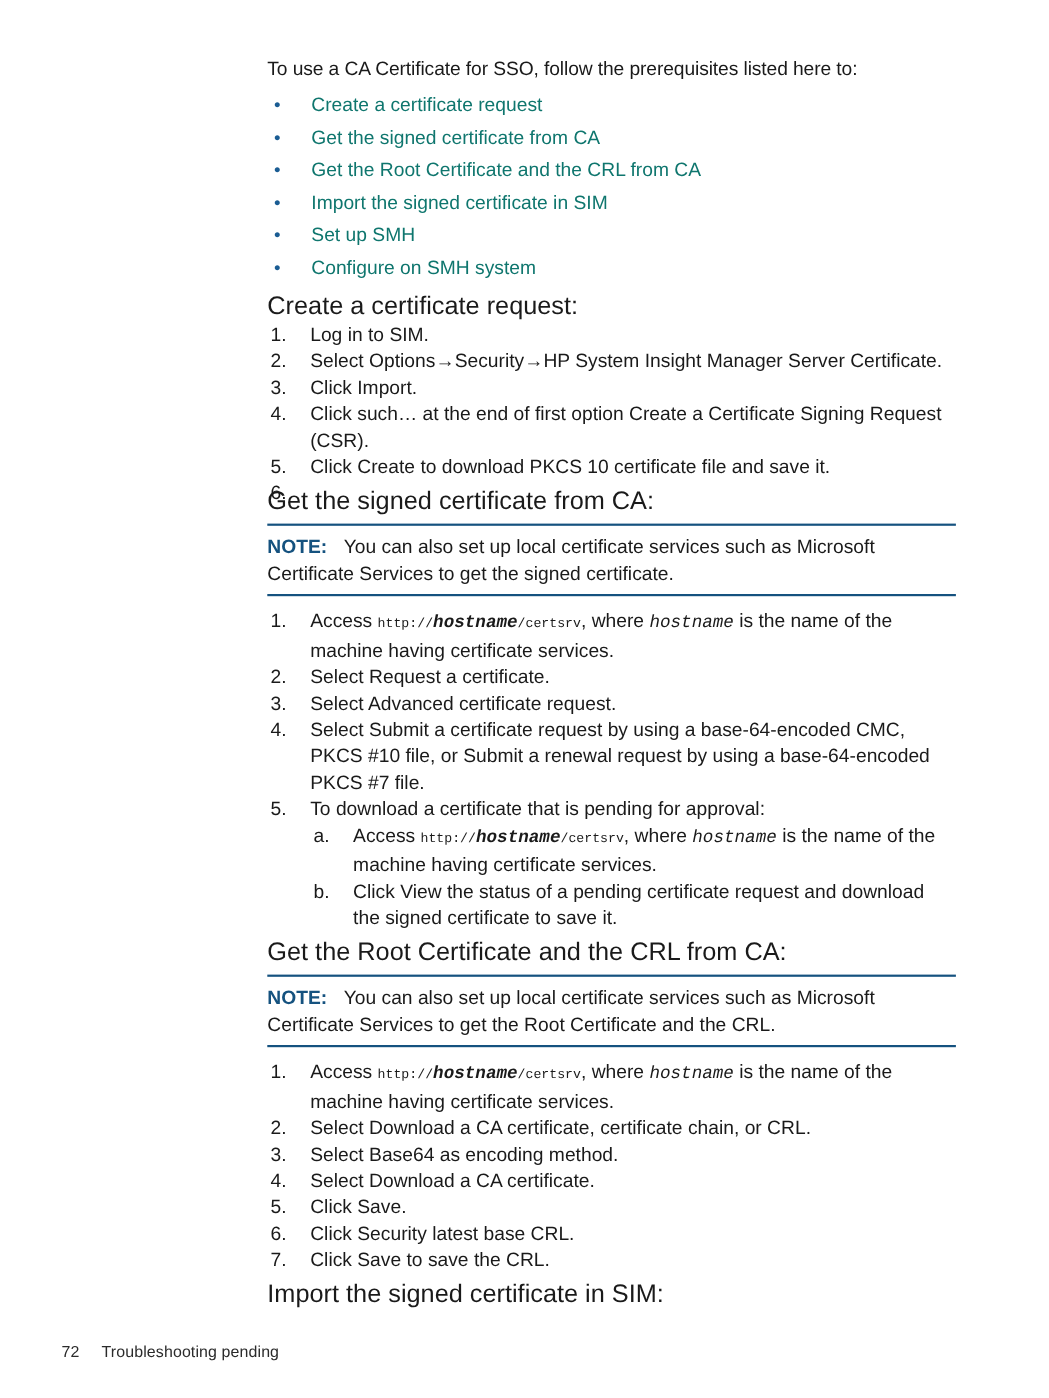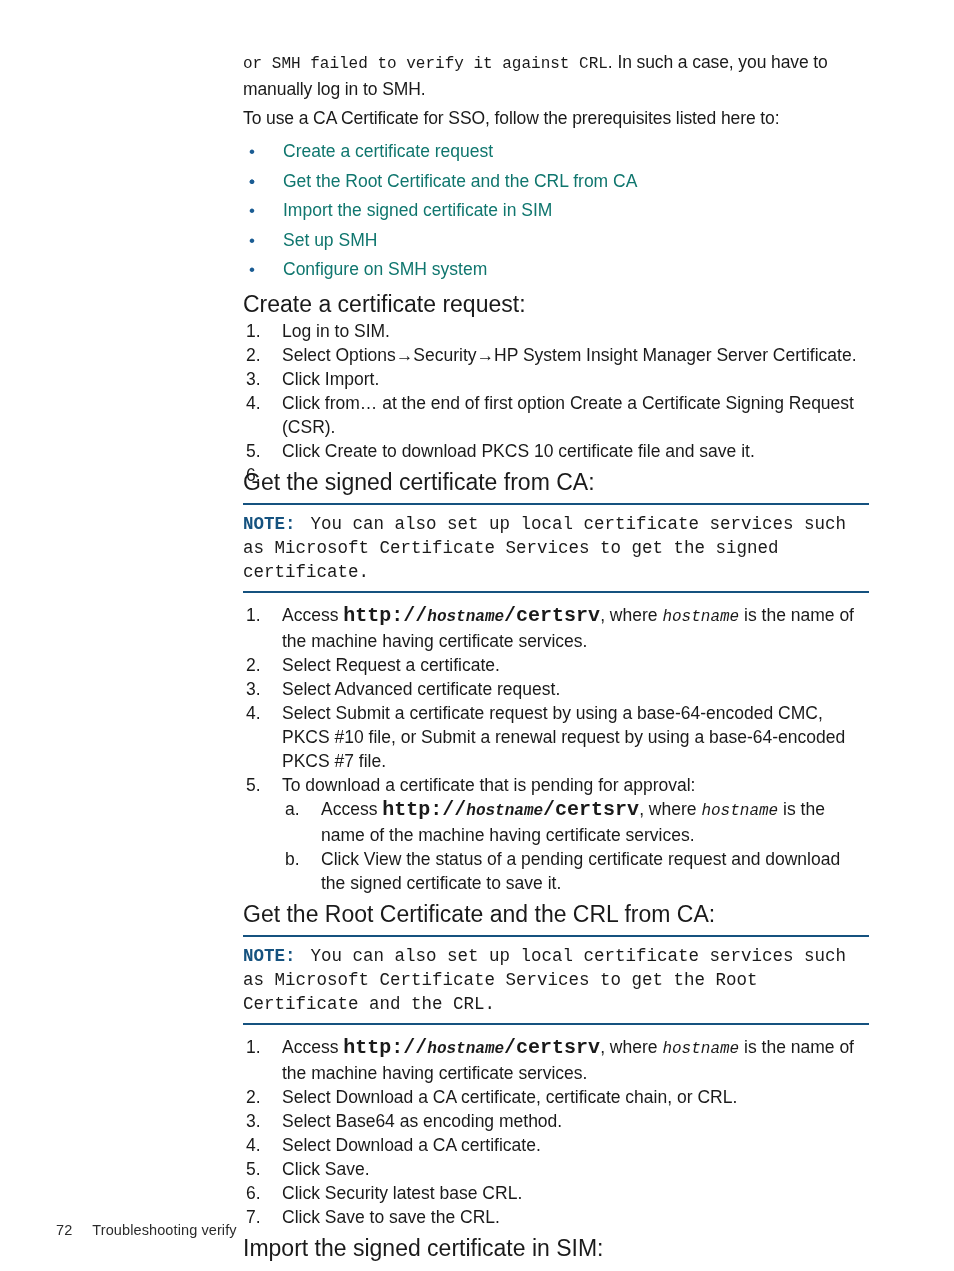--- a/index.html
+++ b/index.html
@@ -38,22 +38,22 @@
     margin: 0 0 4px 0;
     letter-spacing: -0.1px;
   }
   .mono {
     font-family: "Liberation Mono", "DejaVu Sans Mono", monospace;
     font-size: 16px;
     letter-spacing: 0px;
   }
   .mono-b {
     font-family: "Liberation Mono", "DejaVu Sans Mono", monospace;
-    font-size: 20px;
-    font-weight: bold;
+    font-size: 12px;
+    font-weight: normal;
   }
   .mono-bi {
     font-family: "Liberation Mono", "DejaVu Sans Mono", monospace;
     font-size: 16px;
     font-weight: bold;
     font-style: italic;
   }
   .mono-i {
     font-family: "Liberation Mono", "DejaVu Sans Mono", monospace;
     font-size: 16px;
@@ -130,21 +130,20 @@
     width: 24px;
     text-align: left;
   }
 
   
   .note-block {
     margin: 8px 0 10px 0;
     border-top: 2.1px solid #15527f;
     border-bottom: 2.1px solid #15527f;
     padding: 7px 0 7px 0;
-    font-family: Liberation Mono, monospace;
   }
   .note-label {
     color: #15527f;
     font-weight: bold;
     font-size: 17.5px;
     margin-right: 15px;
   }
   .note-body {
     font-size: 17.5px;
     line-height: 24px;
@@ -169,40 +168,39 @@
   }
   .footer .pagenum { margin-right: 20px; }
   .arrow { font-weight: normal; }
 </style>
 </head>
 <body>
 
 <div class="page">
   <div class="content">
 
-    <p class="para"><span class="mono">or SMH failed to verify it against CRL</span><span>. In such a case, you have to manually log in to SMH.</span></p>
 
     <p class="para">To use a CA Certificate for SSO, follow the prerequisites listed here to:</p>
 
     <ul class="link-list">
       <li><span class="bullet">•</span><span class="link-text">Create a certificate request</span></li>
-      <li><span class="bullet">•</span></li>
+      <li><span class="bullet">•</span><span class="link-text">Get the signed certificate from CA</span></li>
       <li><span class="bullet">•</span><span class="link-text">Get the Root Certificate and the CRL from CA</span></li>
       <li><span class="bullet">•</span><span class="link-text">Import the signed certificate in SIM</span></li>
       <li><span class="bullet">•</span><span class="link-text">Set up SMH</span></li>
       <li><span class="bullet">•</span><span class="link-text">Configure on SMH system</span></li>
     </ul>
 
     <p class="section-head">Create a certificate request:</p>
 
     <ol class="num-list">
       <li><span class="marker">1.</span><span>Log in to SIM.</span></li>
       <li><span class="marker">2.</span><span>Select </span><b>Options</b><span class="arrow">→</span><b>Security</b><span class="arrow">→</span><b>HP System Insight Manager Server Certificate</b><span>.</span></li>
       <li><span class="marker">3.</span><span>Click </span><b>Import</b><span>.</span></li>
-      <li><span class="marker">4.</span><span>Click </span><b>from…</b><span> at the end of first option </span><b>Create a Certificate Signing Request (CSR)</b><span>.</span></li>
+      <li><span class="marker">4.</span><span>Click </span><b>such…</b><span> at the end of first option </span><b>Create a Certificate Signing Request (CSR)</b><span>.</span></li>
       <li><span class="marker">5.</span><span>Click </span><b>Create</b><span> to download PKCS 10 certificate file and save it.</span></li>
       <li><span class="marker">6.</span></li>
     </ol>
 
     <p class="section-head">Get the signed certificate from CA:</p>
 
     <div class="note-block">
       <span class="note-label">NOTE:</span><span class="note-body">You can also set up local certificate services such as Microsoft Certificate Services to get the signed certificate.</span>
     </div>
 
@@ -233,15 +231,15 @@
       <li><span class="marker">5.</span><span>Click </span><b>Save</b><span>.</span></li>
       <li><span class="marker">6.</span><span>Click </span><b>Security latest base CRL</b><span>.</span></li>
       <li><span class="marker">7.</span><span>Click </span><b>Save</b><span> to save the CRL.</span></li>
     </ol>
 
     <p class="section-head">Import the signed certificate in SIM:</p>
 
   </div>
 
   <div class="footer">
-    <span class="pagenum">72</span><span>Troubleshooting verify</span>
+    <span class="pagenum">72</span><span>Troubleshooting pending</span>
   </div>
 </div>
 
 </body></html>

